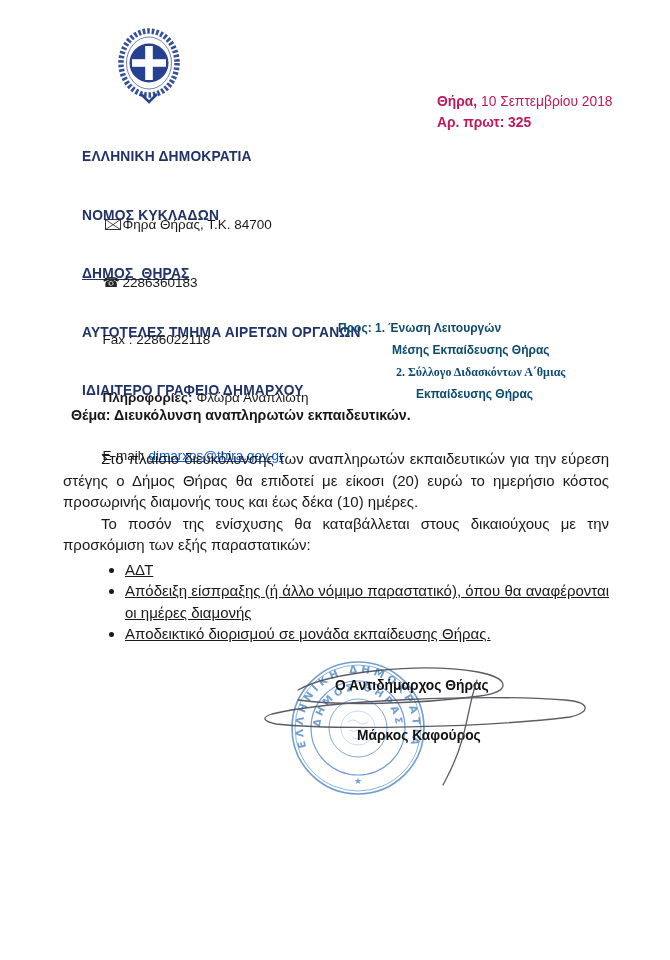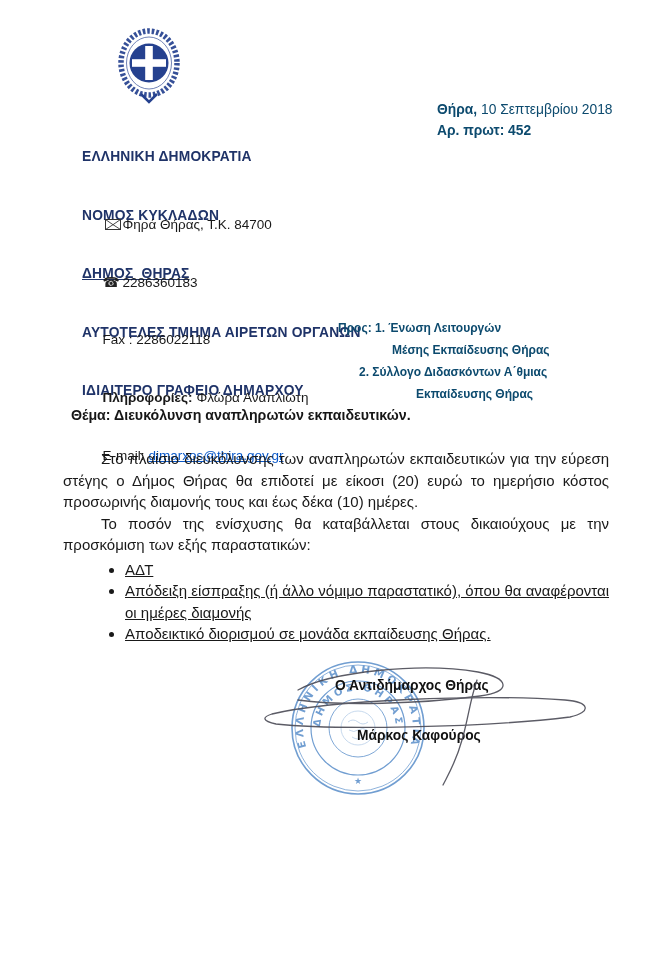--- a/index.html
+++ b/index.html
@@ -18,26 +18,26 @@
 
   .contact { left:80px; top:196px; font-size:13.5px; line-height:19.2px; color:#191919; }
   .contact-row { white-space:pre; }
   .glyph-icon { display:inline-block; width:20px; font-size:14px; color:#222; }
   .envelope-svg { display:inline-block; width:20px; vertical-align:-1px; }
   .link { color:#0a58c8; text-decoration:underline; margin-left:4px; cursor:pointer; }
   .bold { font-weight:bold; }
   .val { margin-left:4px; }
 
   
-  .ref { left:437px; top:100px; font-size:13.8px; line-height:20.5px; color:#0c4a6e; }
+  .ref { left:437px; top:92px; font-size:13.8px; line-height:20.5px; color:#be185d; }
 
   
   .recipients { left:338px; top:317px; font-weight:bold; font-size:12px; line-height:22px; color:#0c4a6e; }
   .rec-line2 { margin-left:54px; }
-  .rec-line3 { margin-left:21px; }
+  .rec-line3 { margin-left:58px;font-family:Liberation Serif, serif; }
   .rec-line4 { margin-left:78px; }
 
   
   .subject { left:71px; top:407px; font-weight:bold; font-size:14.2px; color:#161616; }
 
   
   .body-text { left:63px; top:448px; width:546px; font-size:15px; line-height:21.5px;
                text-align:justify; color:#191919; }
   .body-text p { margin:0; text-indent:38px; }
   .bullets { margin:3px 0 0 0; padding-left:62px; text-align:justify; }
@@ -91,21 +91,21 @@
     </div>
     <div class="contact-row">
       <span>E-mail:</span><a class="link">dimarxos@thira.gov.gr</a>
     </div>
   </div>
 
   <div class="abs ref">
     <div>
       <span class="bold">Θήρα,</span><span class="val">10 Σεπτεμβρίου 2018</span>
     </div>
-    <div class="bold">Αρ. πρωτ: 452</div>
+    <div class="bold">Αρ. πρωτ: 325</div>
   </div>
 
   <div class="abs recipients">
     <div>
       <span>Προς:</span>
       <span>1. Ένωση Λειτουργών</span>
     </div>
     <div class="rec-line2">Μέσης Εκπαίδευσης Θήρας</div>
     <div class="rec-line3">2. Σύλλογο Διδασκόντων Α΄θμιας</div>
     <div class="rec-line4">Εκπαίδευσης Θήρας</div>

